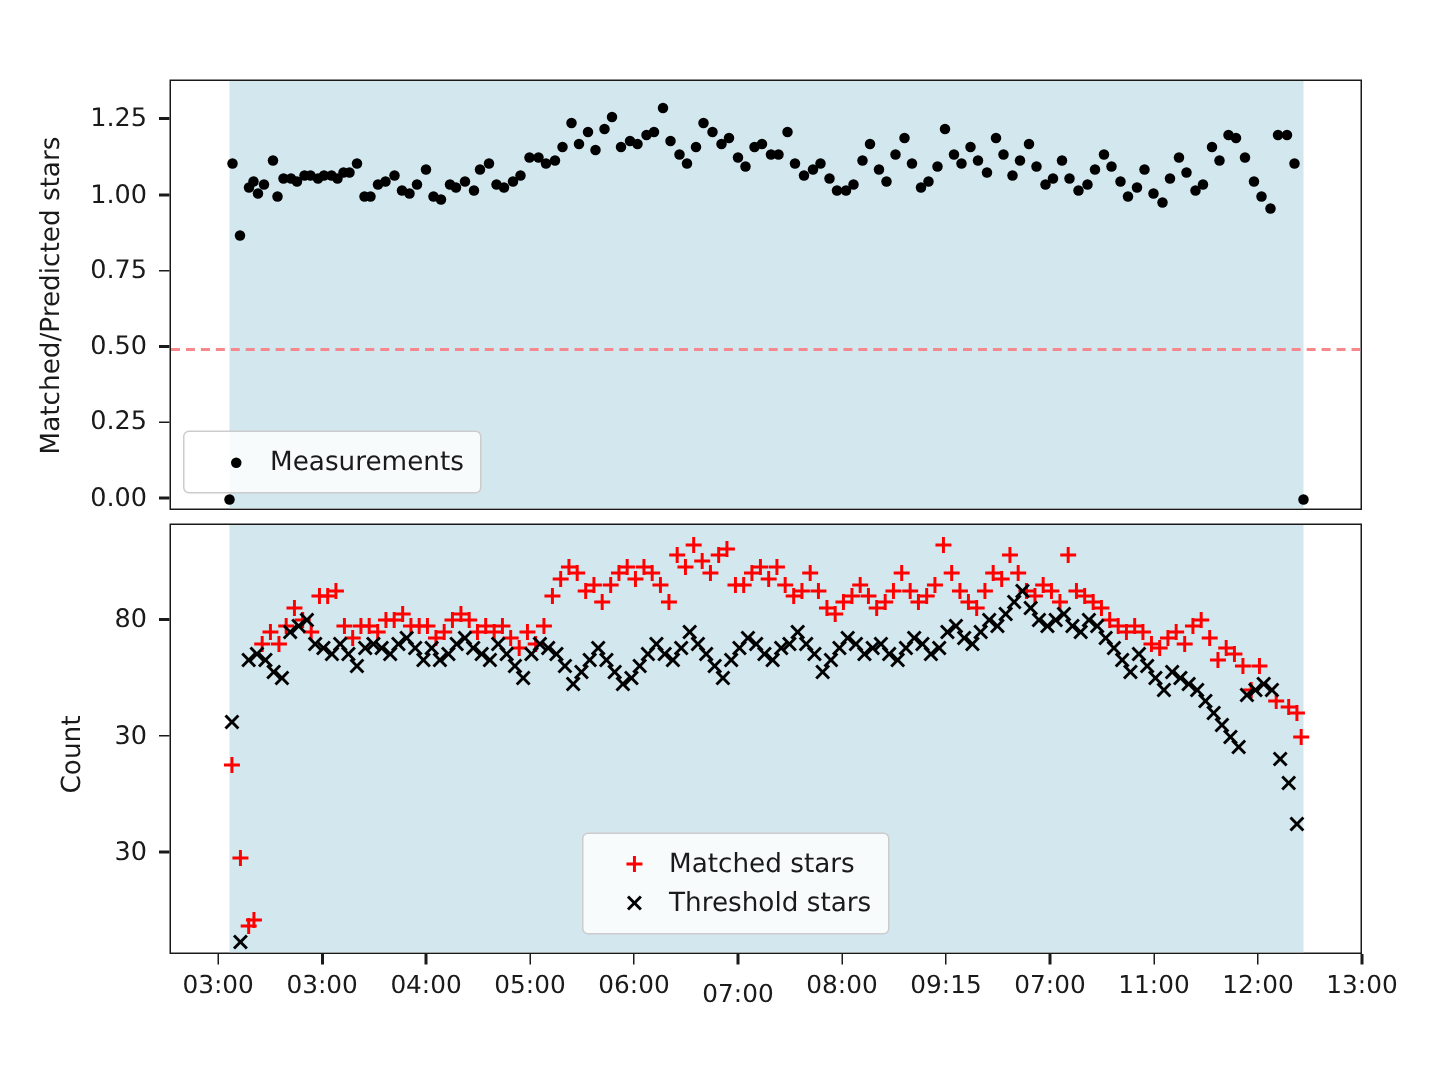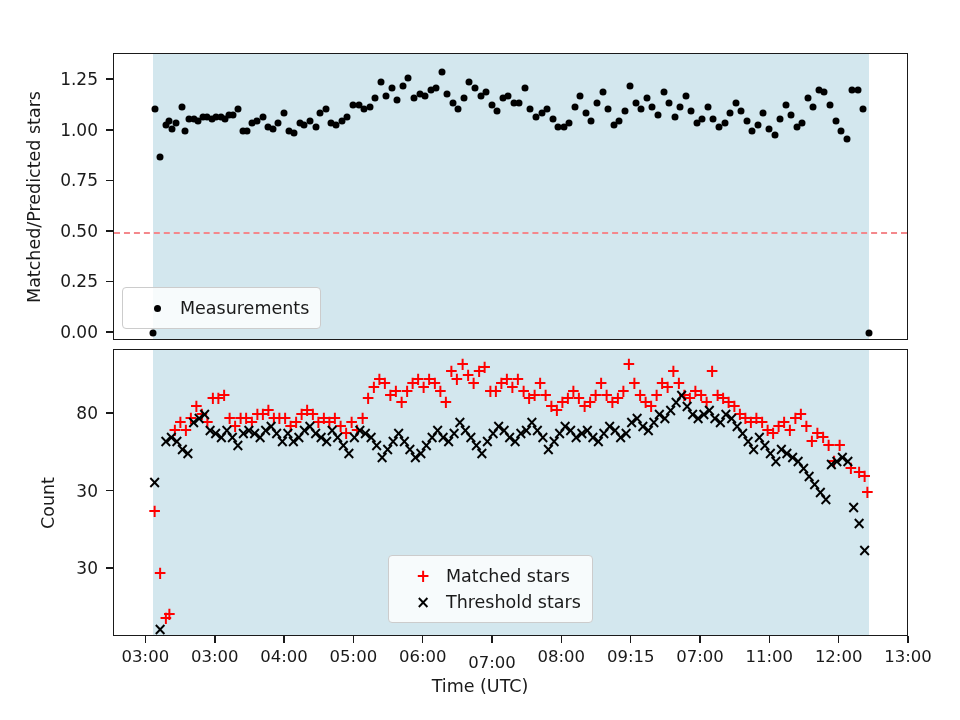--- a/index.html
+++ b/index.html
@@ -532,15 +532,14 @@
       <span class="xlabel-txt" style="left:630.68px;top:647px;">09:15</span>
       <span class="xtick" style="left:699.21px;top:636px;"></span>
       <span class="xlabel-txt" style="left:700.01px;top:647px;">07:00</span>
       <span class="xtick" style="left:768.54px;top:636px;"></span>
       <span class="xlabel-txt" style="left:769.34px;top:647px;">11:00</span>
       <span class="xtick" style="left:837.87px;top:636px;"></span>
       <span class="xlabel-txt" style="left:838.67px;top:647px;">12:00</span>
       <span class="xtick" style="left:907.20px;top:636px;"></span>
       <span class="xlabel-txt" style="left:908.00px;top:647px;">13:00</span>
     </div>
-  <div class="axis-title" id="xlabel" style="left:0;top:676px;width:960px;text-align:center;">Time (UTC)</div>
 
 </div>
 
 </body></html>

